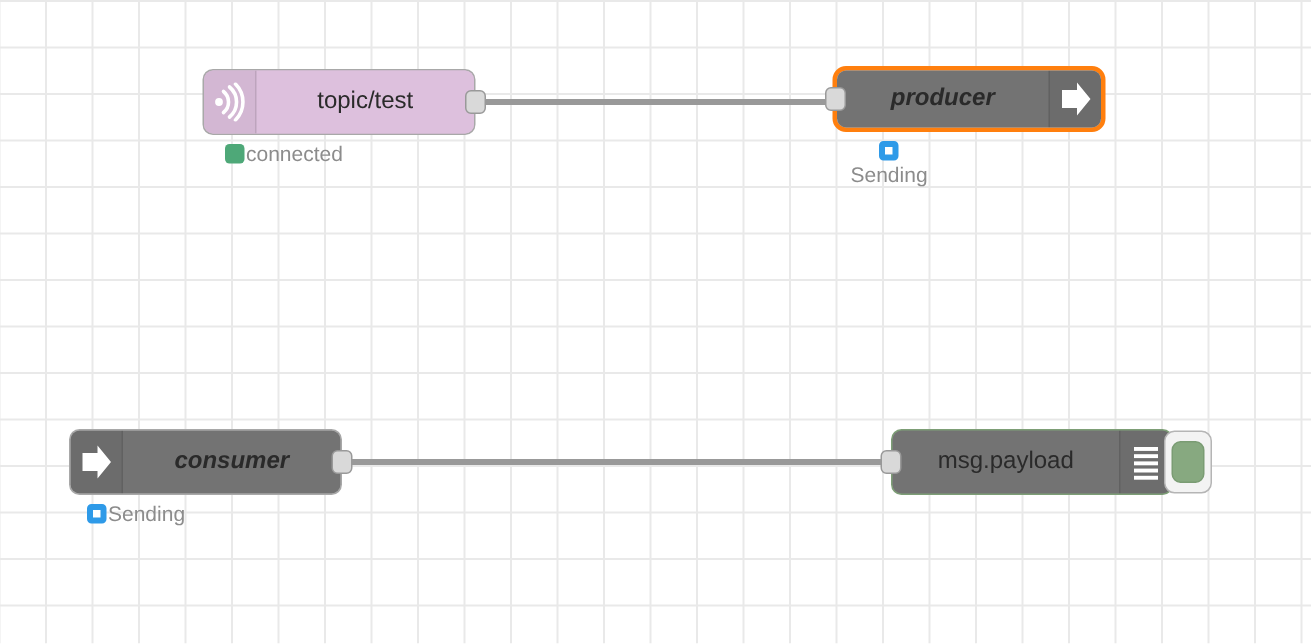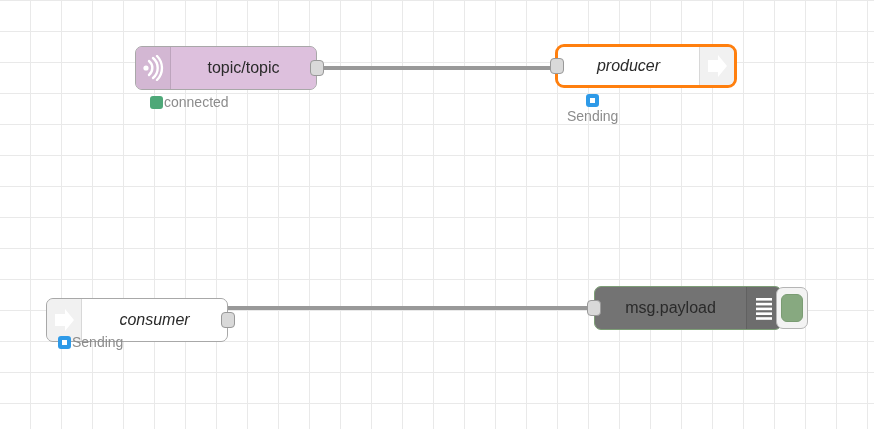--- a/index.html
+++ b/index.html
@@ -89,21 +89,21 @@
   }
   .icon-panel.left  { border-right: 1px solid rgba(0,0,0,0.10); }
   .icon-panel.right { border-left:  1px solid rgba(0,0,0,0.10); }
 
   
   .node.mqtt-in  { background: #d8bfd8; }
   .node.mqtt-in .node-body { background: #ddc0dd; }
   .node.mqtt-in .icon-panel.left { background: rgba(0,0,0,0.045); }
 
   .node.gray { background: #d9d9d9; }
-  .node.gray .node-body { background: #ffffff; }
+  .node.gray .node-body { background: #737373; font-weight: bold; }
   .node.gray .icon-panel { background: rgba(0,0,0,0.055); }
 
   .node.debug { background: #87a980; border-color: #7d9e76; }
   .node.debug .node-body { background: #737373; }
   .node.debug .icon-panel.right { background: rgba(0,0,0,0.05); }
 
   
   .port {
     position: absolute;
     width: 14px;
@@ -179,21 +179,21 @@
   <div class="node mqtt-in" style="left:135px; top:46px; width:182px;">
     <div class="node-body">
       <div class="icon-panel left">
         <svg class="glyph" width="22" height="26" viewBox="0 0 22 26">
           <circle cx="4" cy="13" r="2.6" fill="#ffffff"></circle>
           <path d="M 7,6 A 9,9 0 0 1 7,20" stroke="#ffffff" stroke-width="2.4" fill="none" stroke-linecap="round"></path>
           <path d="M 11,3 A 13,13 0 0 1 11,23" stroke="#ffffff" stroke-width="2.4" fill="none" stroke-linecap="round"></path>
           <path d="M 15,1 A 17,17 0 0 1 15,25" stroke="#ffffff" stroke-width="2.4" fill="none" stroke-linecap="round"></path>
         </svg>
       </div>
-      <div class="node-label centered">topic/topic</div>
+      <div class="node-label centered">topic/test</div>
     </div>
     <div class="port out"></div>
   </div>
   <div class="status" style="left:150px; top:94px;">
     <span class="status-dot green-fill"></span>
     <span>connected</span>
   </div>
 
   <div class="node gray selected" style="left:555px; top:44px; width:182px;">
     <div class="node-body">
@@ -204,21 +204,21 @@
         </svg>
       </div>
     </div>
     <div class="port in"></div>
   </div>
   <div class="status" style="left:567px; top:94px;flex-direction:column;">
     <span class="status-dot blue-ring"></span>
     <span>Sending</span>
   </div>
 
-  <div class="node gray" style="left:46px; top:286px; width:182px;margin-top:12px;">
+  <div class="node gray" style="left:46px; top:286px; width:182px;">
     <div class="node-body">
       <div class="icon-panel left">
         <svg class="glyph" width="24" height="26" viewBox="0 0 24 26">
           <path d="M 3,7 L 13,7 L 13,2 L 22,13 L 13,24 L 13,19 L 3,19 Z" fill="#ffffff"></path>
         </svg>
       </div>
       <div class="node-label centered italic">consumer</div>
     </div>
     <div class="port out"></div>
   </div>

